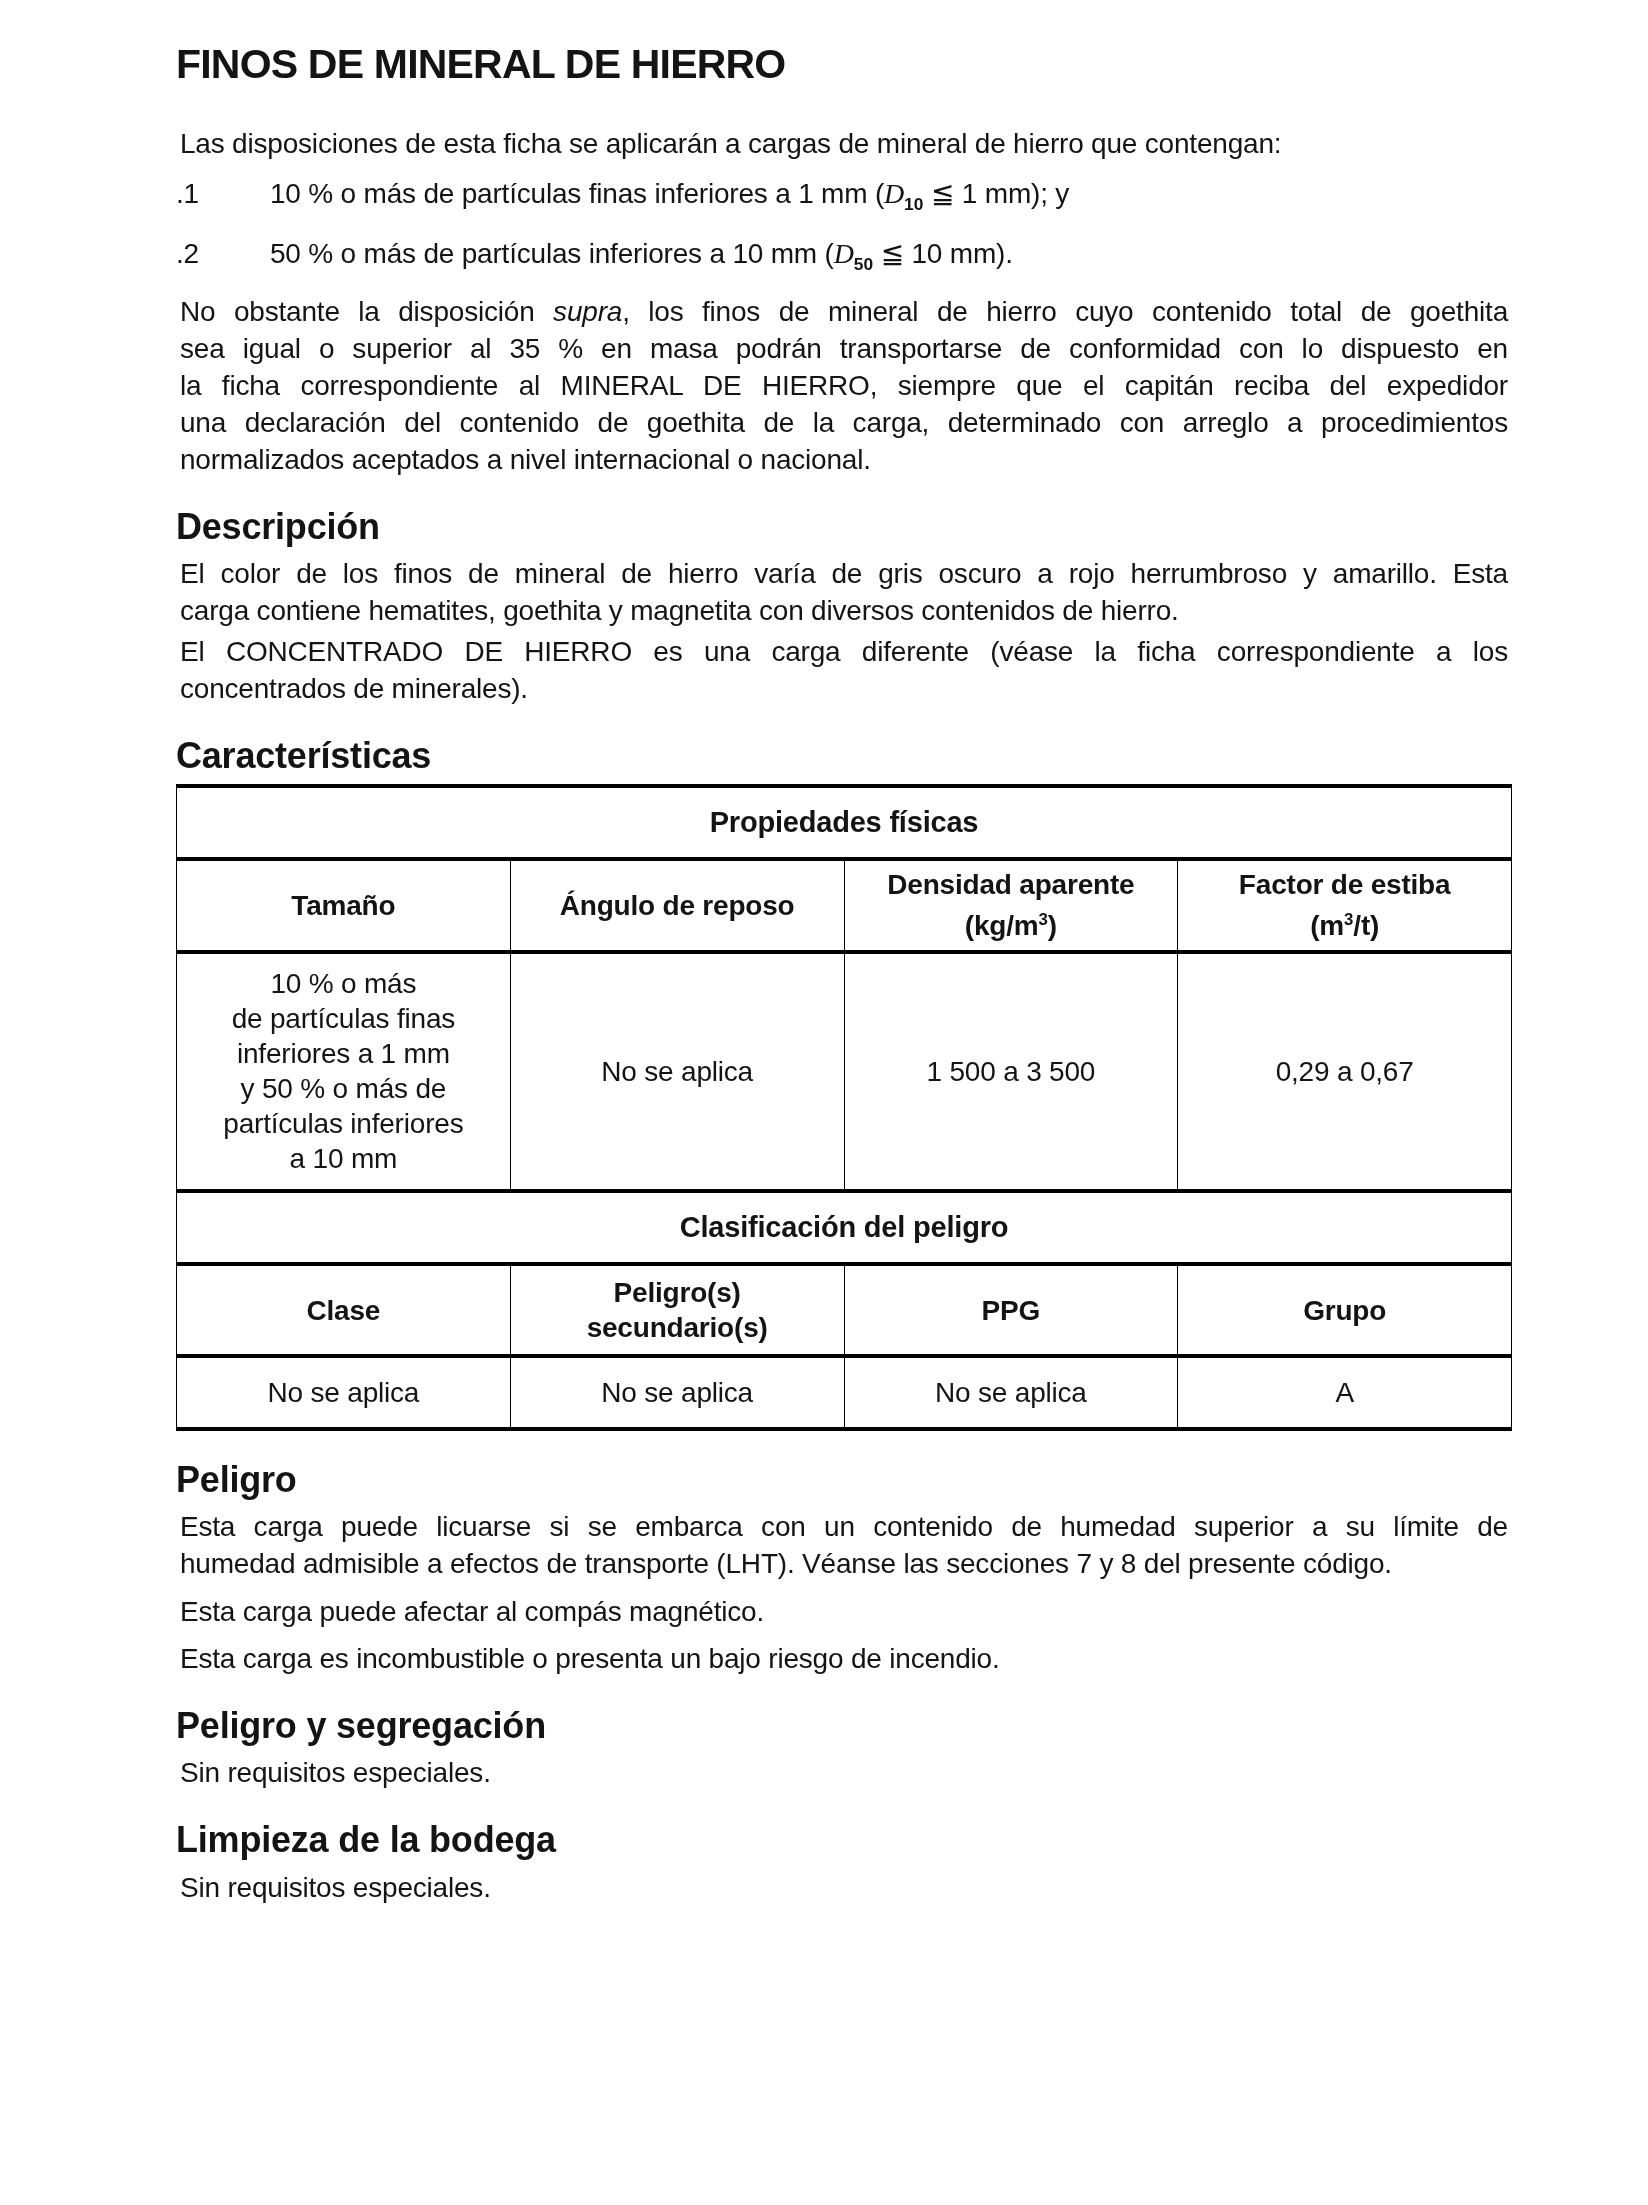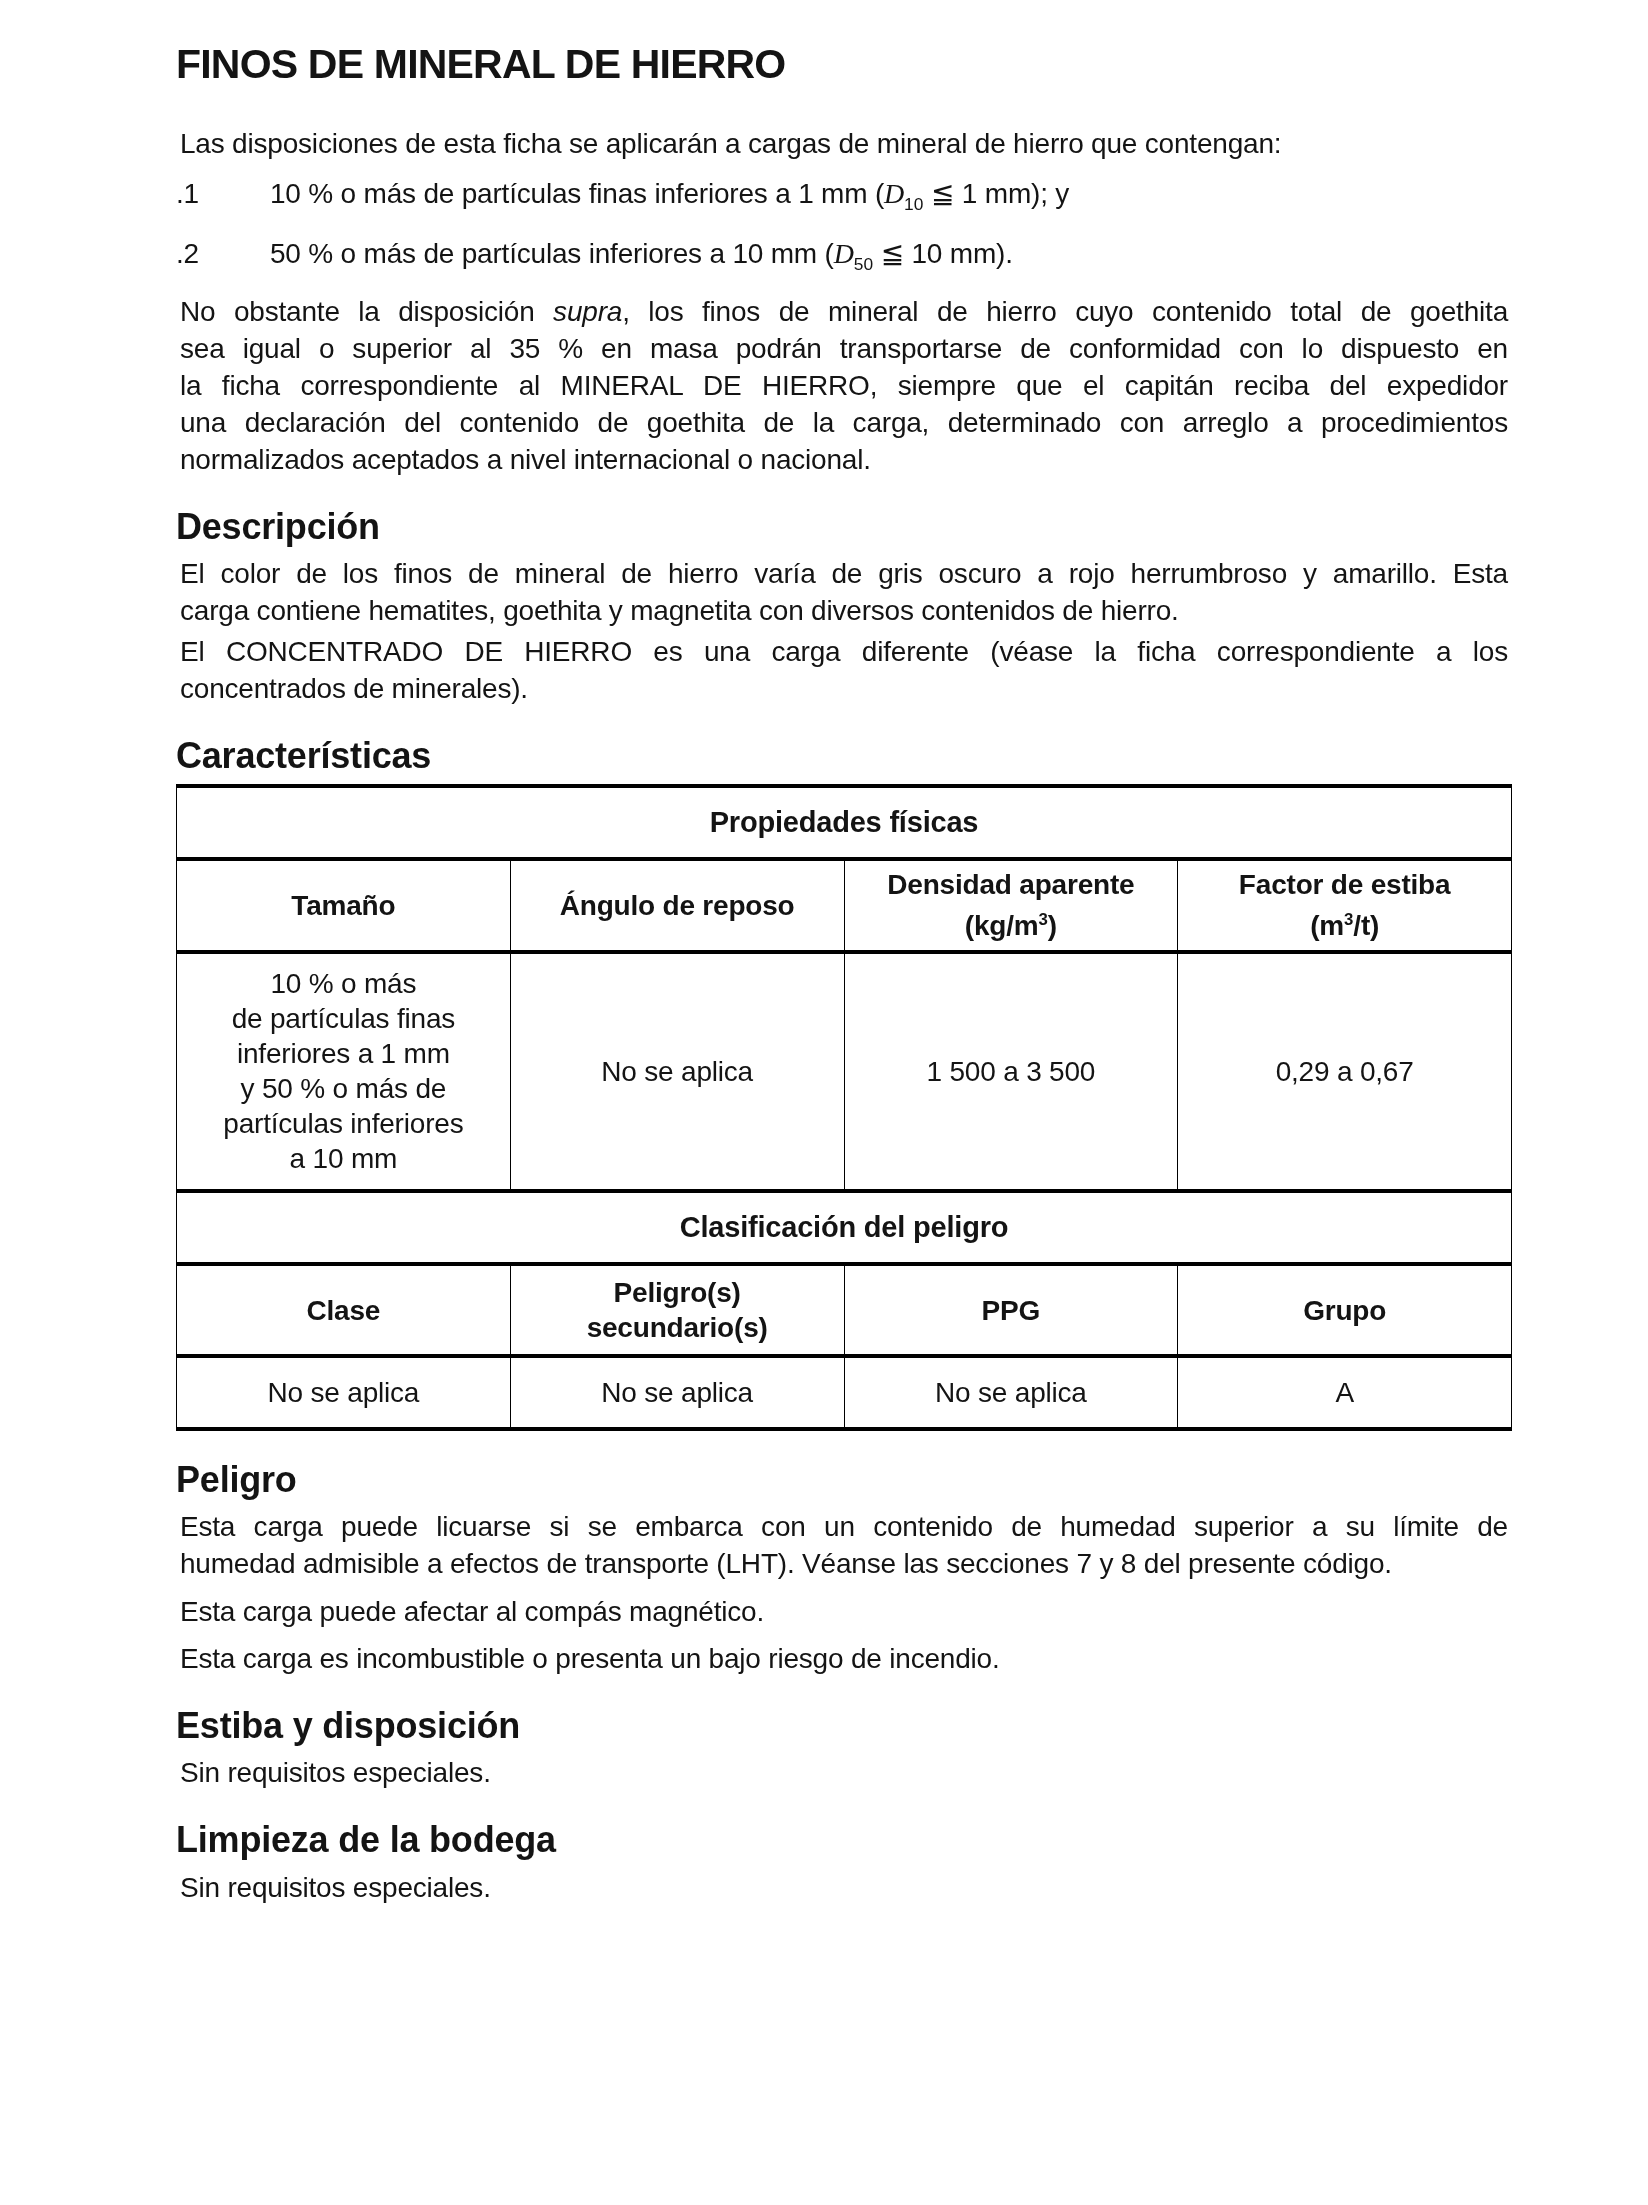--- a/index.html
+++ b/index.html
@@ -29,21 +29,21 @@
   .mt{margin-top:10.3px;}
   .mt-sm{margin-top:4px;}
   .jline{
     text-align:justify;text-align-last:justify;
     white-space:nowrap;
   }
   .lline{text-align:left;}
   .list-item{margin-top:12.7px;white-space:nowrap;}
   .marker{display:inline-block;width:94px;}
   .var{font-family:"Liberation Serif","DejaVu Serif",serif;font-style:italic;}
-  sub{font-size:0.62em;vertical-align:sub;letter-spacing:0;}
+  sub{font-size:0.62em;vertical-align:sub;letter-spacing:0;font-weight:bold;}
   sup{font-size:0.6em;vertical-align:super;letter-spacing:0;}
   i[data-bind]{font-style:italic;}
 
   table.chars{
     width:100%;
     border-collapse:collapse;
     table-layout:fixed;
     margin-top:2.4px;
     border:1.6px solid #000;
     border-top-width:4.8px;
@@ -163,20 +163,20 @@
 
   <h2 data-bind="peligro.heading">Peligro</h2>
 
   <div class="bodytxt para">
     <div class="jline" data-bind="peligro.p1_l1">Esta carga puede licuarse si se embarca con un contenido de humedad superior a su límite de</div>
     <div class="lline" data-bind="peligro.p1_l2">humedad admisible a efectos de transporte (LHT). Véanse las secciones 7 y 8 del presente código.</div>
   </div>
   <p class="bodytxt para mt" data-bind="peligro.p2">Esta carga puede afectar al compás magnético.</p>
   <p class="bodytxt para mt" data-bind="peligro.p3">Esta carga es incombustible o presenta un bajo riesgo de incendio.</p>
 
-  <h2 data-bind="estiba.heading">Estiba y disposición</h2>
+  <h2 data-bind="estiba.heading">Peligro y segregación</h2>
   <p class="bodytxt para" data-bind="estiba.body">Sin requisitos especiales.</p>
 
   <h2 data-bind="limpieza.heading">Limpieza de la bodega</h2>
   <p class="bodytxt para" data-bind="limpieza.body">Sin requisitos especiales.</p>
 
 </div>
 
 
 </body></html>

